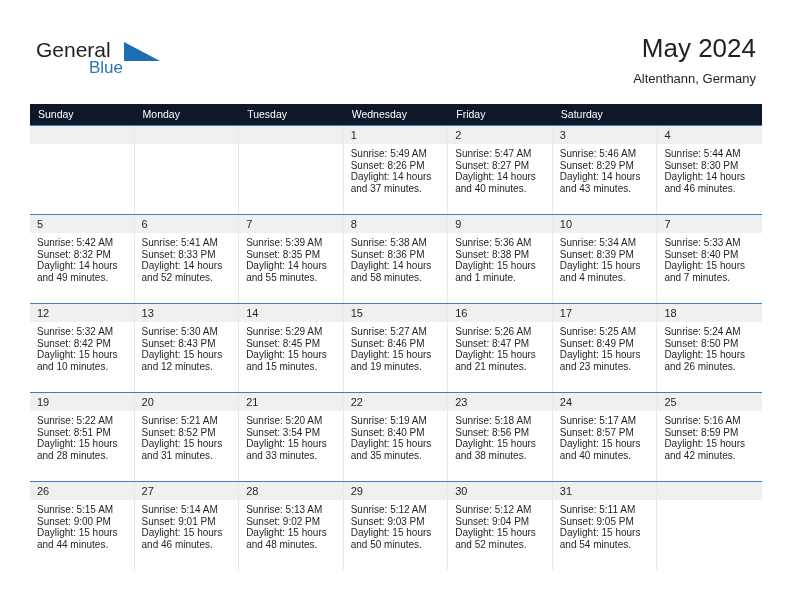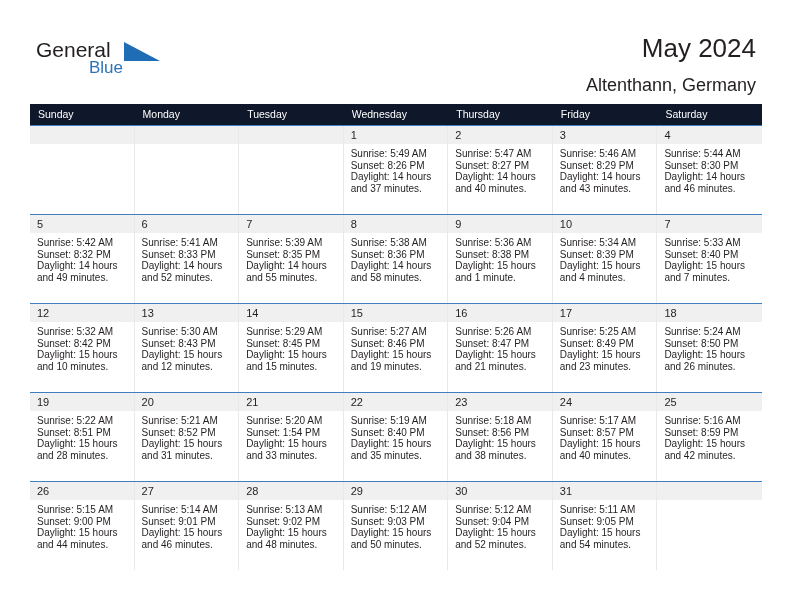--- a/index.html
+++ b/index.html
@@ -69,24 +69,24 @@
     top: 32px;
     text-align: right;
   }
   .cal-title {
     font-size: 26px;
     color: #231f20;
     line-height: 32px;
     white-space: nowrap;
   }
   .cal-sub {
-    font-size: 18px;
+    font-size: 13px;
     color: #231f20;
     line-height: 18px;
-    margin-top: 12px;
+    margin-top: 6px;
     white-space: nowrap;
   }
 
   
   .calendar {
     position: absolute;
     left: 30px;
     top: 104px;
     width: 732px;
   }
@@ -163,21 +163,20 @@
     </div>
   </div>
 
   <div class="calendar">
 
     <div class="dow-row">
       <div class="dow">Sunday</div>
       <div class="dow">Monday</div>
       <div class="dow">Tuesday</div>
       <div class="dow">Wednesday</div>
-      <div class="dow">Thursday</div>
       <div class="dow">Friday</div>
       <div class="dow">Saturday</div>
     </div>
 
     <div class="week">
       <div class="cell">
           <div class="daynum-band"></div>
           <div class="cell-body">
             <div></div>
             <div></div>
@@ -389,21 +388,21 @@
             <div>Sunrise: 5:21 AM</div>
             <div>Sunset: 8:52 PM</div>
             <div>Daylight: 15 hours</div>
             <div>and 31 minutes.</div>
           </div>
         </div>
       <div class="cell">
           <div class="daynum-band">21</div>
           <div class="cell-body">
             <div>Sunrise: 5:20 AM</div>
-            <div>Sunset: 1:54 PM</div>
+            <div>Sunset: 3:54 PM</div>
             <div>Daylight: 15 hours</div>
             <div>and 33 minutes.</div>
           </div>
         </div>
       <div class="cell">
           <div class="daynum-band">22</div>
           <div class="cell-body">
             <div>Sunrise: 5:19 AM</div>
             <div>Sunset: 8:40 PM</div>
             <div>Daylight: 15 hours</div>

